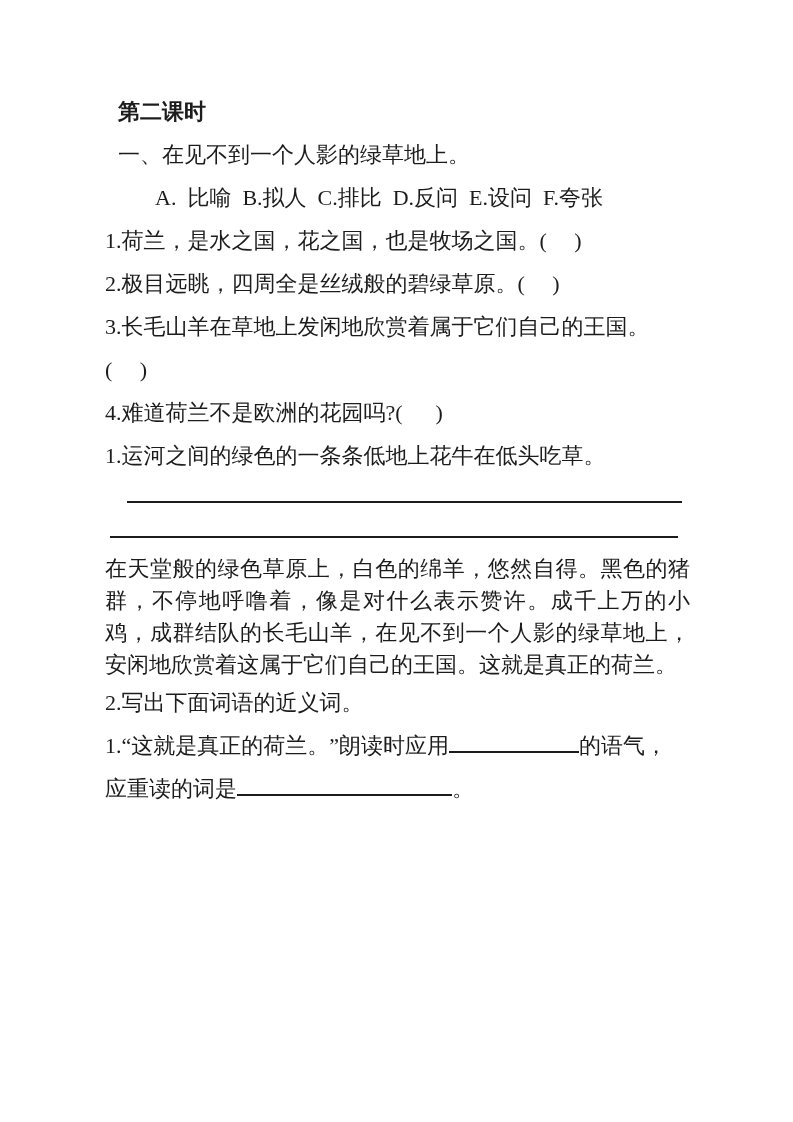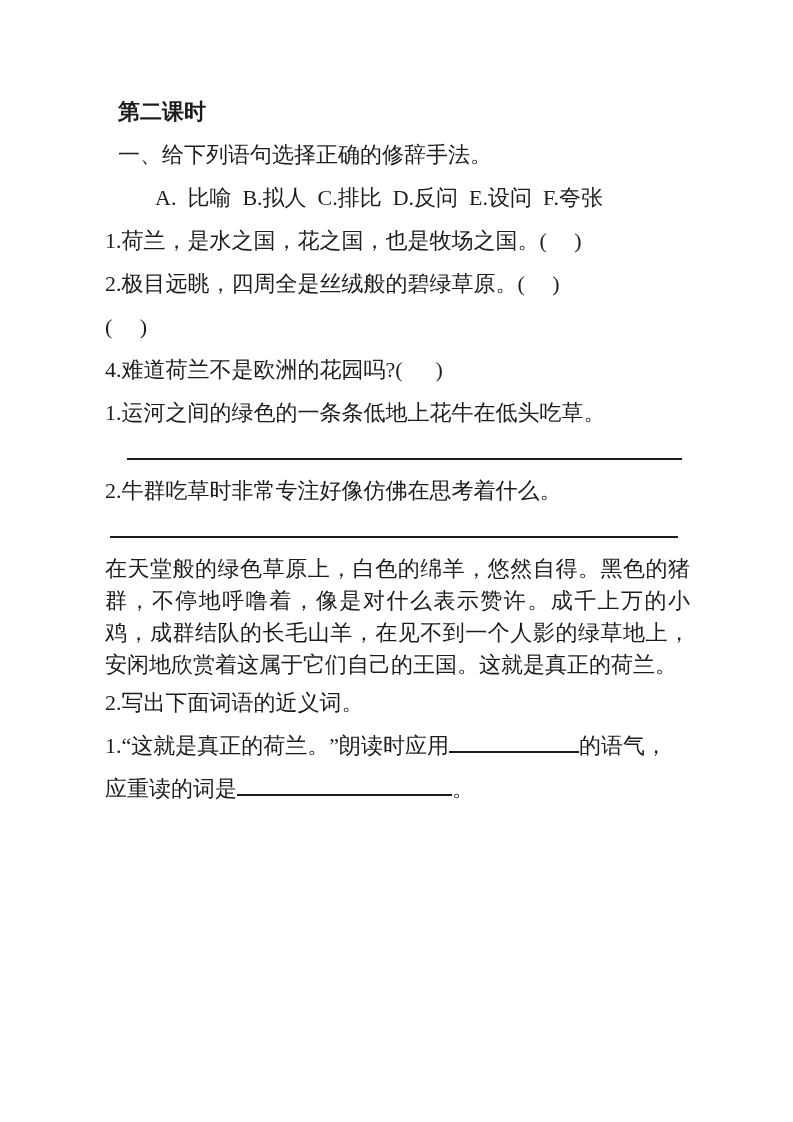--- a/index.html
+++ b/index.html
@@ -67,39 +67,39 @@
   .blank-word { width: 215px; }
 </style>
 </head>
 <body>
 
 <div class="page">
   <div class="content">
 
     <div class="line doc-title">第二课时</div>
 
-    <div class="line sec-heading">一、给下列语句选择正确的修辞手法。</div>
+    <div class="line sec-heading">一、在见不到一个人影的绿草地上。</div>
 
     <div class="line options-line">A.  比喻  B.拟人  C.排比  D.反问  E.设问  F.夸张</div>
 
     <div class="line">1.荷兰，是水之国，花之国，也是牧场之国。(     )</div>
 
     <div class="line">2.极目远眺，四周全是丝绒般的碧绿草原。(     )</div>
 
+    <div class="line">3.长毛山羊在草地上发闲地欣赏着属于它们自己的王国。</div>
 
     <div class="line">(     )</div>
 
     <div class="line">4.难道荷兰不是欧洲的花园吗?(      )</div>
 
 
     <div class="line">1.运河之间的绿色的一条条低地上花牛在低头吃草。</div>
 
     <div class="answer-line first"></div>
 
-    <div class="line">2.牛群吃草时非常专注好像仿佛在思考着什么。</div>
 
     <div class="answer-line second"></div>
 
 
     <div class="passage">在天堂般的绿色草原上，白色的绵羊，悠然自得。黑色的猪群，不停地呼噜着，像是对什么表示赞许。成千上万的小鸡，成群结队的长毛山羊，在见不到一个人影的绿草地上，安闲地欣赏着这属于它们自己的王国。这就是真正的荷兰。</div>
 
     <div class="line">2.写出下面词语的近义词。</div>
 
 
     <div class="line"><span>1.“这就是真正的荷兰。”朗读时应用</span><span class="blank blank-tone"></span><span>的语气，</span></div>

